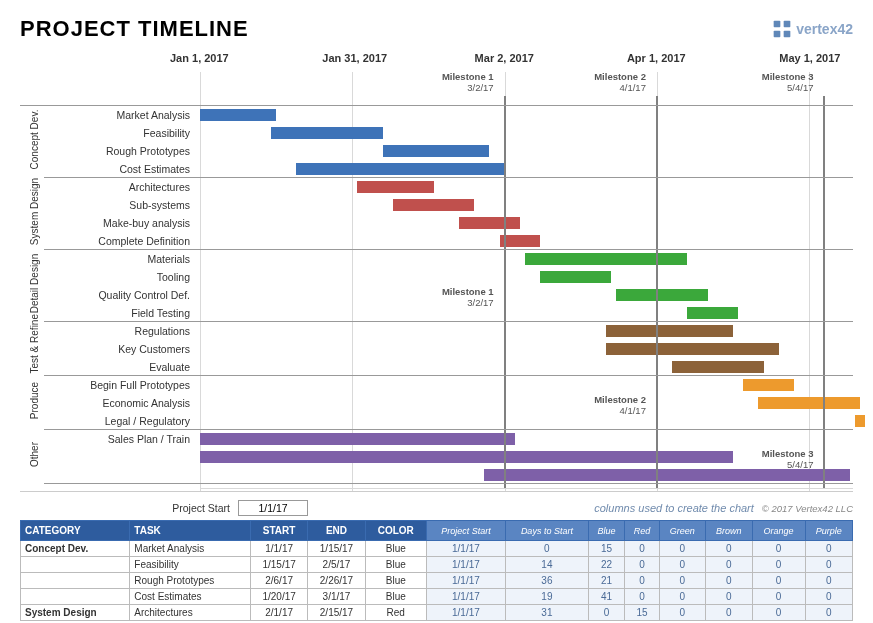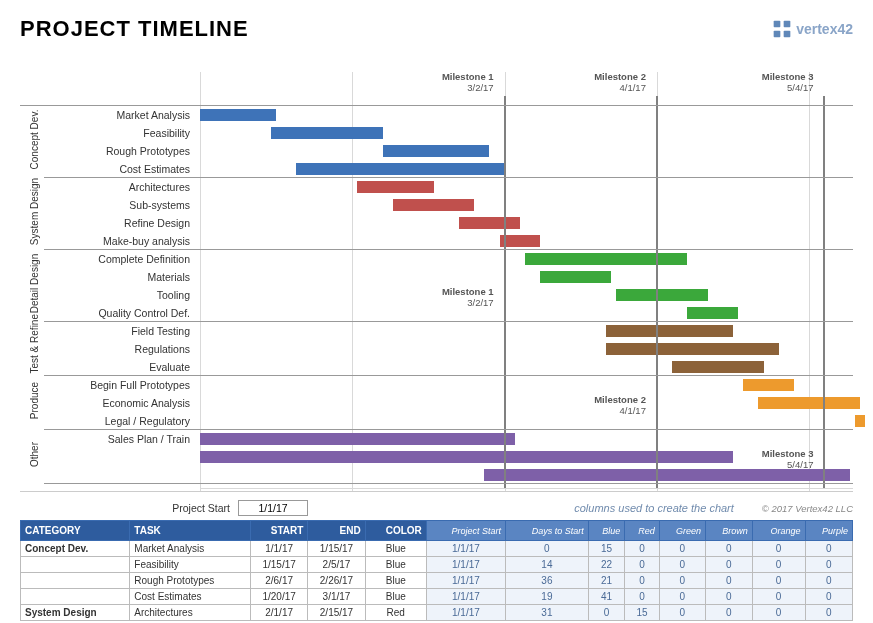--- a/index.html
+++ b/index.html
@@ -141,34 +141,34 @@
   .meta-row .label { flex: 0 0 210px; text-align: right; font-size: 10.5px; }
   .meta-row input {
     width: 70px;
     font-size: 10.5px;
     text-align: center;
     border: 1px solid #999;
     padding: 1px 2px;
     font-family: inherit;
   }
   .meta-row .hint { flex: 1; text-align: right; font-style: italic; color: #708bad; padding-left: 130px; }
-  .meta-row .copyright { font-size: 9.5px; color: #888; font-style: italic; margin-left: 20px; }
+  .meta-row .copyright { font-size: 9.5px; color: #888; font-style: italic; }
   table.data {
     width: calc(100% - 20px);
     margin: 0 10px;
     border-collapse: collapse;
     font-size: 10px;
   }
   table.data th {
     background: #2e5c9e;
     color: #fff;
     font-weight: bold;
     padding: 4px 4px;
     border: 1px solid #3a6bb0;
-    text-align: right;
+    text-align: center;
     font-size: 10px;
   }
   table.data th.left { text-align: left; }
   table.data th.sub {
     background: #5a85c2;
     font-size: 9px;
     font-weight: normal;
     font-style: italic;
   }
   table.data td {
@@ -193,20 +193,27 @@
           <rect x="14" y="2" width="8" height="8" rx="1"></rect>
           <rect x="2" y="14" width="8" height="8" rx="1"></rect>
           <rect x="14" y="14" width="8" height="8" rx="1"></rect>
         </g>
       </svg>
     <span>vertex42</span>
   </div>
 </div>
 
 <div class="chart-area">
+  <div class="date-header" id="date-header">
+      <span style="left: 10px;">Jan 1, 2017</span>
+      <span style="left: 162.308px;">Jan 31, 2017</span>
+      <span style="left: 314.615px;">Mar 2, 2017</span>
+      <span style="left: 466.923px;">Apr 1, 2017</span>
+      <span style="left: 619.231px;">May 1, 2017</span>
+    </div>
   <div class="plot" id="plot">
       <div class="grid-line" style="left: 0px;"></div>
       <div class="grid-line" style="left: 152.308px;"></div>
       <div class="grid-line" style="left: 304.615px;"></div>
       <div class="grid-line" style="left: 456.923px;"></div>
       <div class="grid-line" style="left: 609.231px;"></div>
       <div class="plot-hline" style="top: 416px;"></div>
       <div class="bar" style="background: rgb(62, 115, 184); top: 37px; left: 0px; width: 76.1538px;"></div>
       <div class="bar" style="background: rgb(62, 115, 184); top: 55px; left: 71.0769px; width: 111.692px;"></div>
       <div class="bar" style="background: rgb(62, 115, 184); top: 73px; left: 182.769px; width: 106.615px;"></div>
@@ -251,42 +258,42 @@
       <div class="row">
         <div class="task-label">Cost Estimates</div>
       </div>
       <div class="row">
         <div class="task-label">Architectures</div>
       </div>
       <div class="row">
         <div class="task-label">Sub-systems</div>
       </div>
       <div class="row">
-        <div class="task-label">Refine Design</div>
-      </div>
-      <div class="row">
         <div class="task-label">Make-buy analysis</div>
       </div>
       <div class="row">
         <div class="task-label">Complete Definition</div>
       </div>
       <div class="row">
         <div class="task-label">Materials</div>
       </div>
       <div class="row">
         <div class="task-label">Tooling</div>
       </div>
       <div class="row">
         <div class="task-label">Quality Control Def.</div>
       </div>
       <div class="row">
         <div class="task-label">Field Testing</div>
       </div>
       <div class="row">
         <div class="task-label">Regulations</div>
+      </div>
+      <div class="row">
+        <div class="task-label">Key Customers</div>
       </div>
       <div class="row">
         <div class="task-label">Evaluate</div>
       </div>
       <div class="row">
         <div class="task-label">Begin Full Prototypes</div>
       </div>
       <div class="row">
         <div class="task-label">Economic Analysis</div>
       </div>

